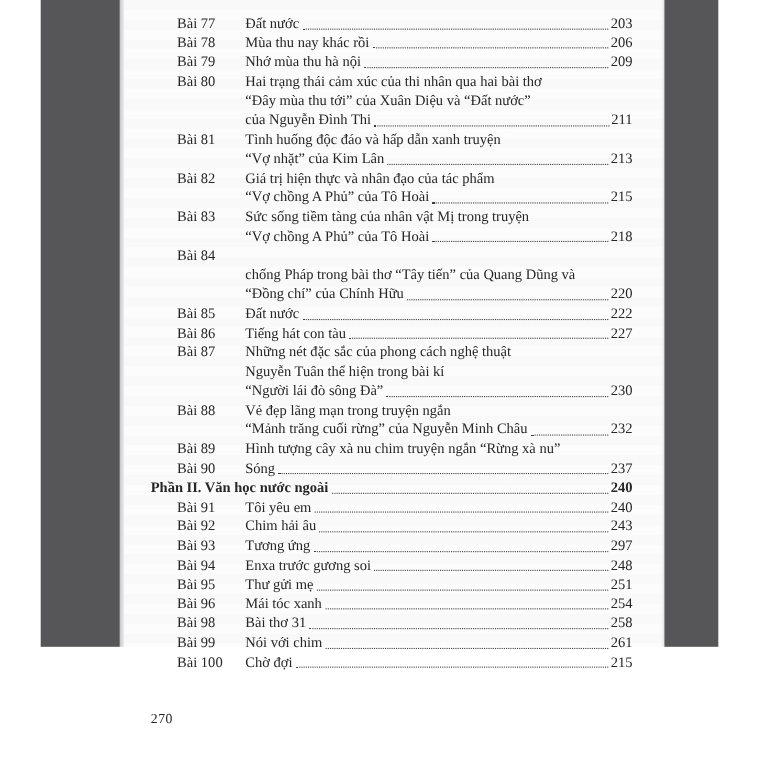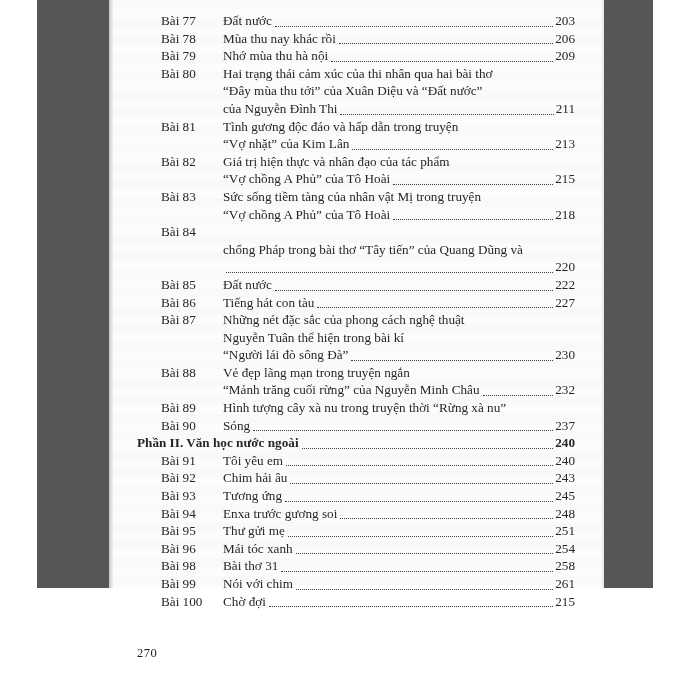--- a/index.html
+++ b/index.html
@@ -134,21 +134,21 @@
           <span class="t-text">“Đây mùa thu tới” của Xuân Diệu và “Đất nước”</span>
         </div>
         <div class="line">
           <span class="label"></span>
           <span class="t-text">của Nguyễn Đình Thi</span>
           <span class="leader"></span>
           <span class="pg">211</span>
         </div>
         <div class="line">
           <span class="label">Bài 81</span>
-          <span class="t-text">Tình gương độc đáo và hấp dẫn trong truyện</span>
+          <span class="t-text">Tình huống độc đáo và hấp dẫn xanh truyện</span>
         </div>
         <div class="line">
           <span class="label"></span>
           <span class="t-text">“Vợ nhặt” của Kim Lân</span>
           <span class="leader"></span>
           <span class="pg">213</span>
         </div>
         <div class="line">
           <span class="label">Bài 82</span>
           <span class="t-text">Giá trị hiện thực và nhân đạo của tác phẩm</span>
@@ -171,20 +171,21 @@
         </div>
         <div class="line">
           <span class="label">Bài 84</span>
         </div>
         <div class="line">
           <span class="label"></span>
           <span class="t-text">chống Pháp trong bài thơ “Tây tiến” của Quang Dũng và</span>
         </div>
         <div class="line">
           <span class="label"></span>
+          <span class="t-text">“Đồng chí” của Chính Hữu</span>
           <span class="leader"></span>
           <span class="pg">220</span>
         </div>
         <div class="line">
           <span class="label">Bài 85</span>
           <span class="t-text">Đất nước</span>
           <span class="leader"></span>
           <span class="pg">222</span>
         </div>
         <div class="line">
@@ -212,21 +213,21 @@
           <span class="t-text">Vẻ đẹp lãng mạn trong truyện ngắn</span>
         </div>
         <div class="line">
           <span class="label"></span>
           <span class="t-text">“Mảnh trăng cuối rừng” của Nguyễn Minh Châu</span>
           <span class="leader"></span>
           <span class="pg">232</span>
         </div>
         <div class="line">
           <span class="label">Bài 89</span>
-          <span class="t-text">Hình tượng cây xà nu trong truyện thời “Rừng xà nu”</span>
+          <span class="t-text">Hình tượng cây xà nu chim truyện ngắn “Rừng xà nu”</span>
         </div>
         <div class="line">
           <span class="label">Bài 90</span>
           <span class="t-text">Sóng</span>
           <span class="leader"></span>
           <span class="pg">237</span>
         </div>
         <div class="line section">
           <span class="t-text">Phần II. Văn học nước ngoài</span>
           <span class="leader"></span>
@@ -241,21 +242,21 @@
         <div class="line">
           <span class="label">Bài 92</span>
           <span class="t-text">Chim hải âu</span>
           <span class="leader"></span>
           <span class="pg">243</span>
         </div>
         <div class="line">
           <span class="label">Bài 93</span>
           <span class="t-text">Tương ứng</span>
           <span class="leader"></span>
-          <span class="pg">245</span>
+          <span class="pg">297</span>
         </div>
         <div class="line">
           <span class="label">Bài 94</span>
           <span class="t-text">Enxa trước gương soi</span>
           <span class="leader"></span>
           <span class="pg">248</span>
         </div>
         <div class="line">
           <span class="label">Bài 95</span>
           <span class="t-text">Thư gửi mẹ</span>

